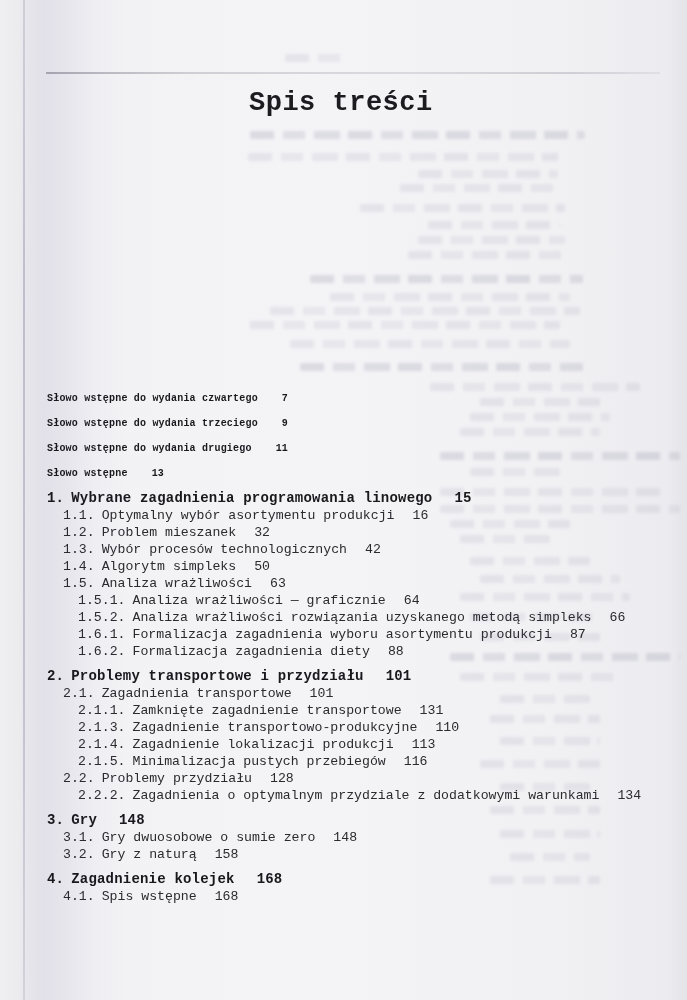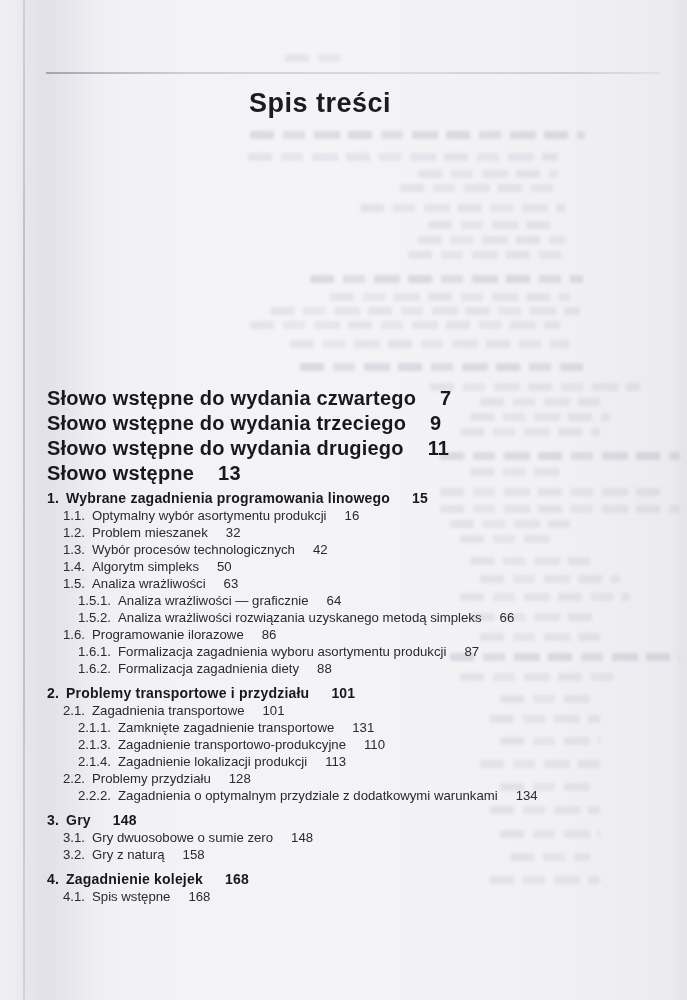--- a/index.html
+++ b/index.html
@@ -3,21 +3,21 @@
 <meta charset="utf-8">
 <style>
   html,body{margin:0;padding:0;background:#c9c9cc;}
   .scan-page{
     position:relative;
     width:687px;height:1000px;
     margin:0 auto;
     overflow:hidden;
     background:
       linear-gradient(90deg,#efeef1 0%, #f2f1f4 10%, #f4f3f6 45%, #f1f0f3 80%, #ecebef 97%, #e8e7eb 100%);
-    font-family:Liberation Sans, sans-serif;
+    font-family:Liberation Mono, monospace;
   }
   
   .gutter{
     position:absolute;left:0;top:0;bottom:0;width:130px;
     background:linear-gradient(90deg,
       #efeef0 0%, #ecebee 14%,
       #e6e5ec 22%, #e2e1e9 34%,
       #e7e6ed 52%, #efeef2 74%,
       rgba(244,243,247,0) 100%);
     pointer-events:none;
@@ -60,21 +60,21 @@
     letter-spacing:.5px;
   }
   
   .toc{
     position:absolute;left:47px;top:390px;width:600px;
     font-size:13.2px;line-height:17px;color:#2a2a2f;
   }
   .row{white-space:nowrap;}
   .row .num{margin-right:7px;}
   .row .pg{margin-left:18px;}
-  .fm{font-size:20px;font-weight:bold;color:#18181d;margin-bottom:8px;letter-spacing:.2px;}
+  .fm{font-size:10px;font-weight:bold;color:#18181d;margin-bottom:8px;letter-spacing:.2px;}
   .fm .pg{margin-left:24px;}
   .ch{font-size:14px;font-weight:bold;color:#18181d;margin-top:8px;letter-spacing:.2px;}
   .ch .pg{margin-left:22px;}
   .l2{padding-left:16px;}
   .l3{padding-left:31px;}
 </style>
 </head>
 <body>
 
 <div class="scan-page">
@@ -135,28 +135,28 @@
       <div class="row fm"><span class="lbl">Słowo wstępne do wydania drugiego</span><span class="pg">11</span></div>
       <div class="row fm"><span class="lbl">Słowo wstępne</span><span class="pg">13</span></div>
       <div class="row ch"><span class="num">1.</span><span class="lbl">Wybrane zagadnienia programowania linowego</span><span class="pg">15</span></div>
       <div class="row l2"><span class="num">1.1.</span><span class="lbl">Optymalny wybór asortymentu produkcji</span><span class="pg">16</span></div>
       <div class="row l2"><span class="num">1.2.</span><span class="lbl">Problem mieszanek</span><span class="pg">32</span></div>
       <div class="row l2"><span class="num">1.3.</span><span class="lbl">Wybór procesów technologicznych</span><span class="pg">42</span></div>
       <div class="row l2"><span class="num">1.4.</span><span class="lbl">Algorytm simpleks</span><span class="pg">50</span></div>
       <div class="row l2"><span class="num">1.5.</span><span class="lbl">Analiza wrażliwości</span><span class="pg">63</span></div>
       <div class="row l3"><span class="num">1.5.1.</span><span class="lbl">Analiza wrażliwości — graficznie</span><span class="pg">64</span></div>
       <div class="row l3"><span class="num">1.5.2.</span><span class="lbl">Analiza wrażliwości rozwiązania uzyskanego metodą simpleks</span><span class="pg">66</span></div>
-      <div class="row l2"><span class="num">1.6.</span><span class="lbl">Programowanie ilorazowe</span><span class="pg">86</span></div>
       <div class="row l3"><span class="num">1.6.1.</span><span class="lbl">Formalizacja zagadnienia wyboru asortymentu produkcji</span><span class="pg">87</span></div>
       <div class="row l3"><span class="num">1.6.2.</span><span class="lbl">Formalizacja zagadnienia diety</span><span class="pg">88</span></div>
       <div class="row ch"><span class="num">2.</span><span class="lbl">Problemy transportowe i przydziału</span><span class="pg">101</span></div>
       <div class="row l2"><span class="num">2.1.</span><span class="lbl">Zagadnienia transportowe</span><span class="pg">101</span></div>
       <div class="row l3"><span class="num">2.1.1.</span><span class="lbl">Zamknięte zagadnienie transportowe</span><span class="pg">131</span></div>
       <div class="row l3"><span class="num">2.1.3.</span><span class="lbl">Zagadnienie transportowo-produkcyjne</span><span class="pg">110</span></div>
       <div class="row l3"><span class="num">2.1.4.</span><span class="lbl">Zagadnienie lokalizacji produkcji</span><span class="pg">113</span></div>
+      <div class="row l3"><span class="num">2.1.5.</span><span class="lbl">Minimalizacja pustych przebiegów</span><span class="pg">116</span></div>
       <div class="row l2"><span class="num">2.2.</span><span class="lbl">Problemy przydziału</span><span class="pg">128</span></div>
       <div class="row l3"><span class="num">2.2.2.</span><span class="lbl">Zagadnienia o optymalnym przydziale z dodatkowymi warunkami</span><span class="pg">134</span></div>
       <div class="row ch"><span class="num">3.</span><span class="lbl">Gry</span><span class="pg">148</span></div>
       <div class="row l2"><span class="num">3.1.</span><span class="lbl">Gry dwuosobowe o sumie zero</span><span class="pg">148</span></div>
       <div class="row l2"><span class="num">3.2.</span><span class="lbl">Gry z naturą</span><span class="pg">158</span></div>
       <div class="row ch"><span class="num">4.</span><span class="lbl">Zagadnienie kolejek</span><span class="pg">168</span></div>
       <div class="row l2"><span class="num">4.1.</span><span class="lbl">Spis wstępne</span><span class="pg">168</span></div>
     </div>
 </div>
 

